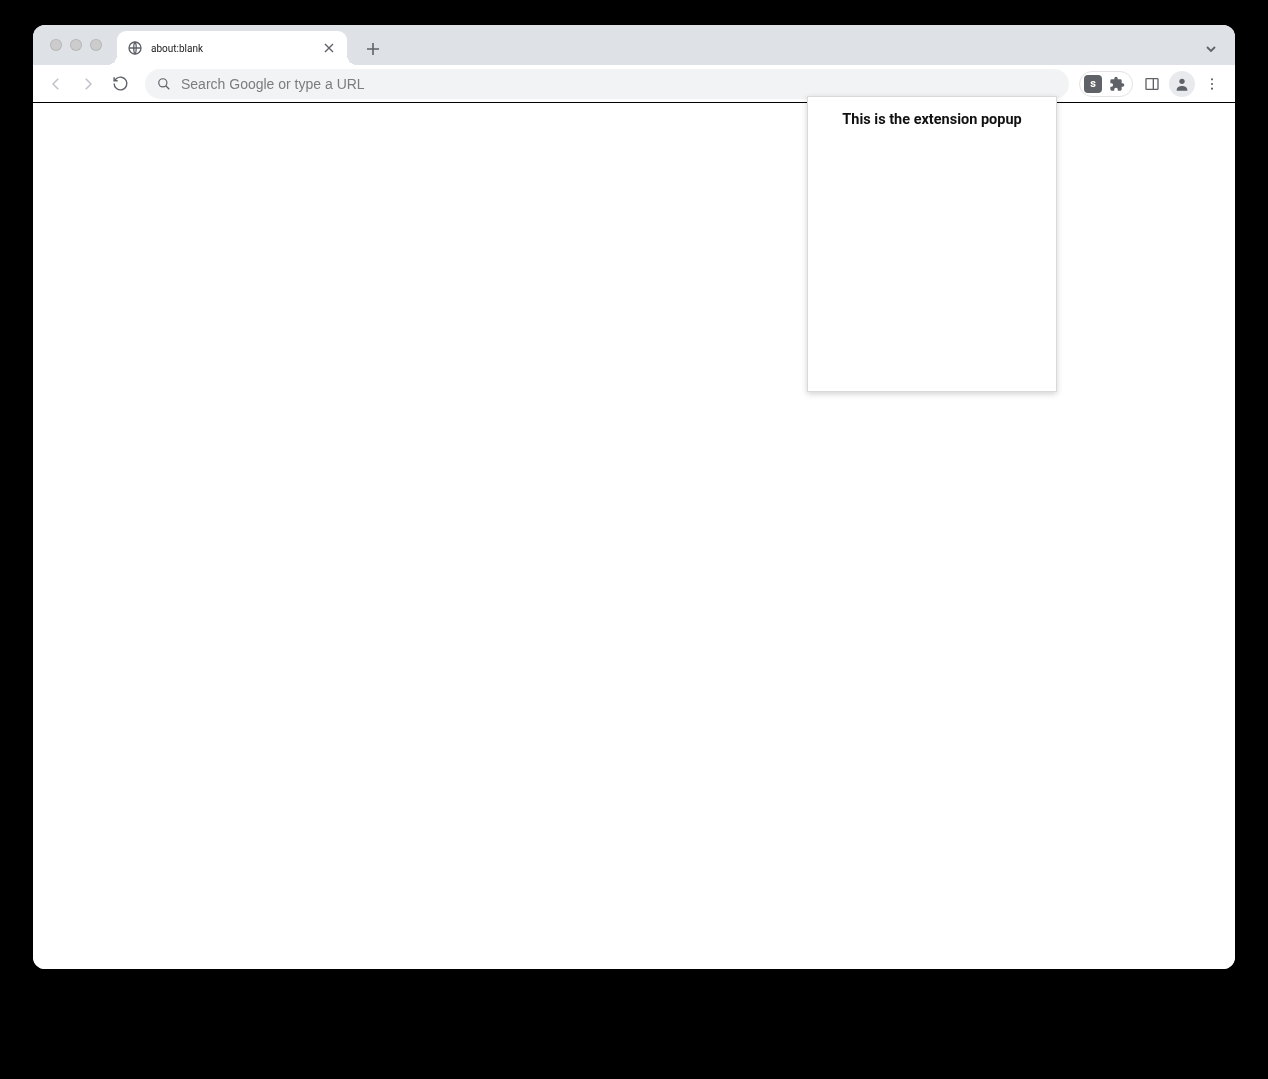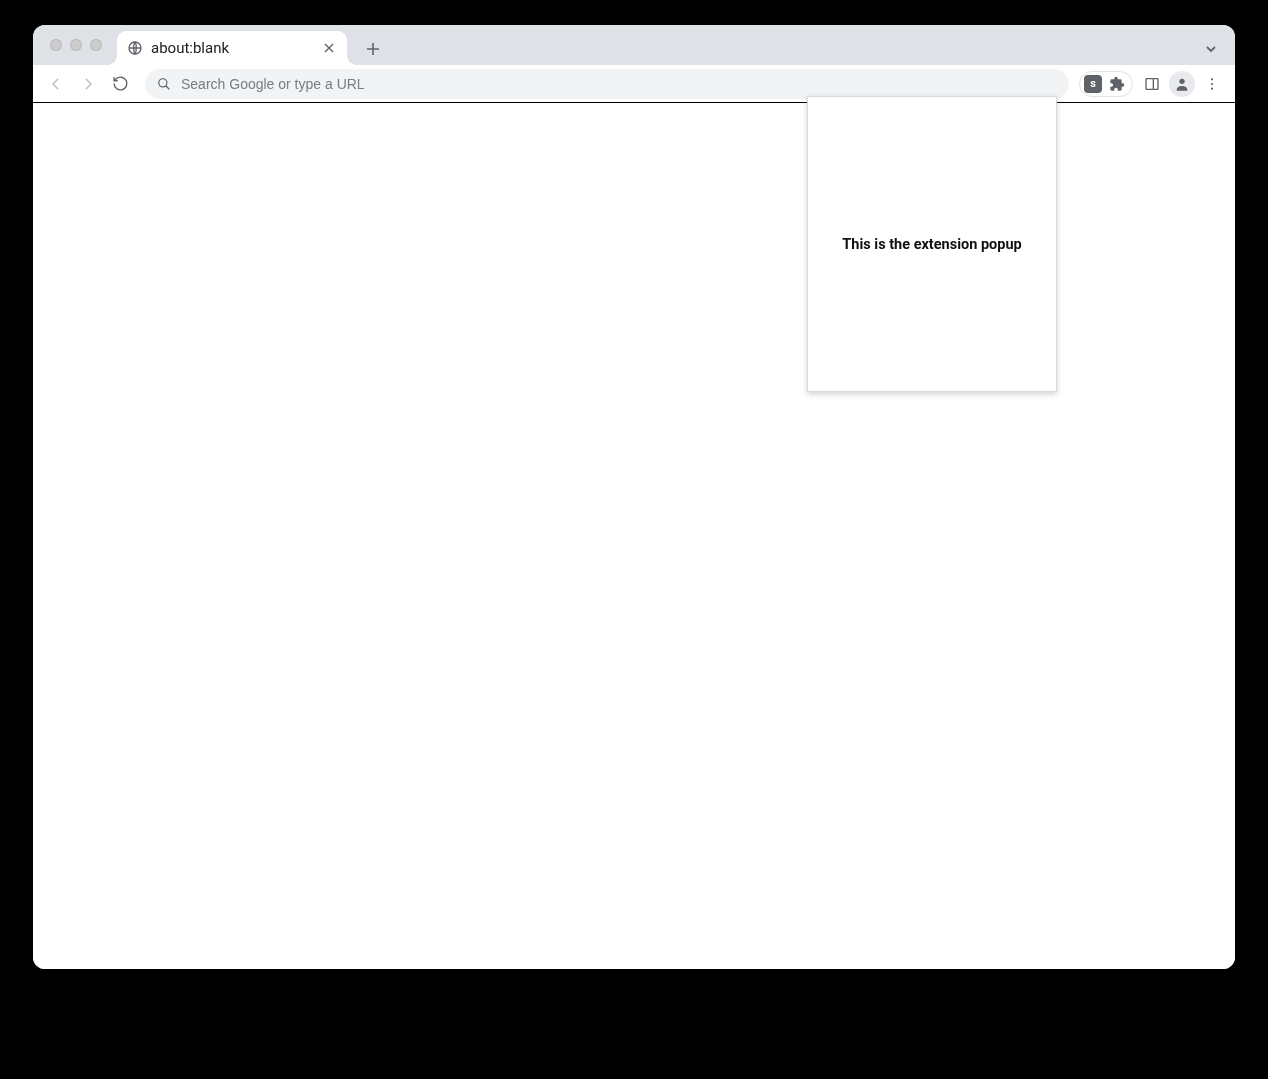--- a/index.html
+++ b/index.html
@@ -46,21 +46,21 @@
       position: absolute;
       left: 84px;
       bottom: 0;
       height: 34px;
       width: 230px;
       background: #fff;
       border-radius: 9px 9px 0 0;
       display: flex;
       align-items: center;
       padding: 0 10px;
-      font-size: 15px;
+      font-size: 10px;
       color: #202124;
     }
     .tab::before,
     .tab::after {
       content: "";
       position: absolute;
       bottom: 0;
       width: 10px;
       height: 10px;
       background: #fff;
@@ -166,21 +166,21 @@
     }
     .popup {
       position:absolute;
       top: 71px;
       right: 178px;
       width: 250px;
       height: 296px;
       background:#fff;
       border:1px solid #d9d9d9;
       box-shadow: 0 2px 6px rgba(0,0,0,0.18);
-      display:flex; align-items:center; justify-content:center;
+      display:flex; justify-content:center;
       padding: 14px;
     }
     .popup-text {
       font-size: 14.5px;
       font-weight: 700;
       color:#111;
       text-align:center;
     }
     svg { display:block; }
   </style>

